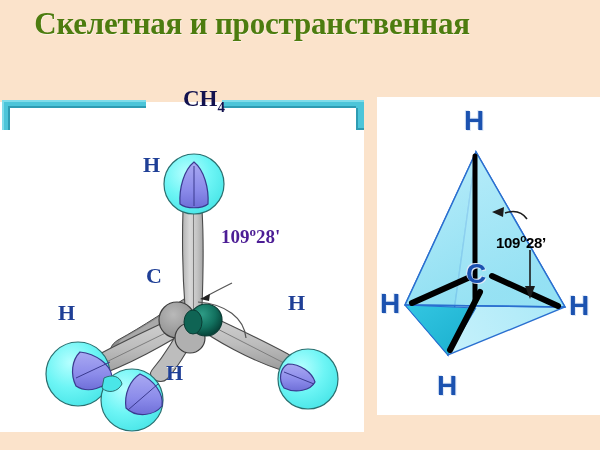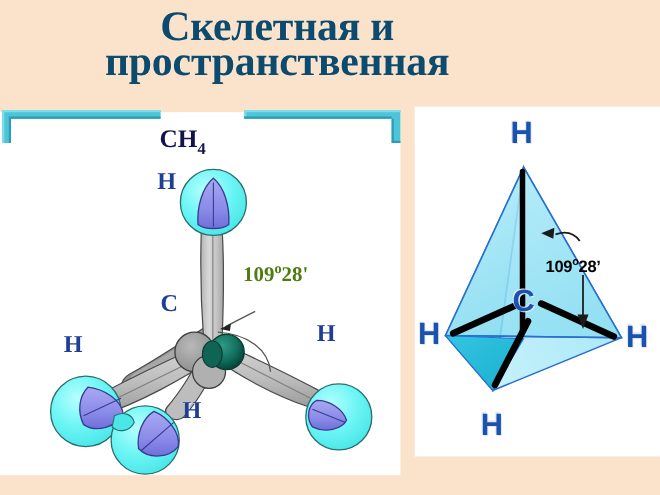--- a/index.html
+++ b/index.html
@@ -17,43 +17,42 @@
   }
   .panel-right{
     position:absolute;left:377px;top:97px;width:223px;height:318px;
     background:#ffffff;
   }
 
   
   .title{
     position:absolute;left:0;top:8px;width:504px;
     text-align:center;
-    color:#0c4a6e;
-    font-family:"Liberation Serif", serif;
-    font-weight:bold;
-    font-size:38px;
+    color:#4d7c0f;
+    font-family:"Liberation Serif", serif;
+    font-weight:bold;
+    font-size:31px;
     line-height:32px;
     letter-spacing:-0.2px;
     text-shadow:0.5px 0.5px 0 rgba(255,255,255,.5);
     z-index:6;
   }
   .title .l2{display:block;}
 
   
   .bracket{position:absolute;left:0;top:98px;width:366px;height:34px;z-index:7;}
   .formula{
     position:absolute;left:145px;top:86px;width:80px;
-    text-align:left;
+    text-align:right;
     color:#12124f;
     font-family:"Liberation Serif", serif;
     font-weight:bold;
     font-size:23px;
     z-index:8;
     white-space:nowrap;
-    margin-top:28px;
   }
   .formula sub{font-size:15px;}
 
   
   .lbl-serif{
     position:absolute;
     color:#1f3f96;
     font-family:"Liberation Serif", serif;
     font-weight:bold;
     font-size:22px;
@@ -63,22 +62,22 @@
   .lbl-sans{
     position:absolute;
     color:#1b52b0;
     font-family:"Liberation Sans", sans-serif;
     font-weight:bold;
     font-size:28px;
     z-index:30;
     text-shadow:1px 1px 0 #dfe9f7,-1px -1px 0 #dfe9f7;
   }
   .angle-left{
-    position:absolute;left:221px;top:236px;
-    color:#4d7c0f;
+    position:absolute;left:221px;top:224px;
+    color:#4c1d95;
     font-family:"Liberation Serif", serif;
     font-weight:bold;
     font-size:19px;
     z-index:30;
     white-space:nowrap;
   }
   .angle-left sup{font-size:13px;}
   .angle-right{
     position:absolute;left:496px;top:233px;
     color:#000000;

